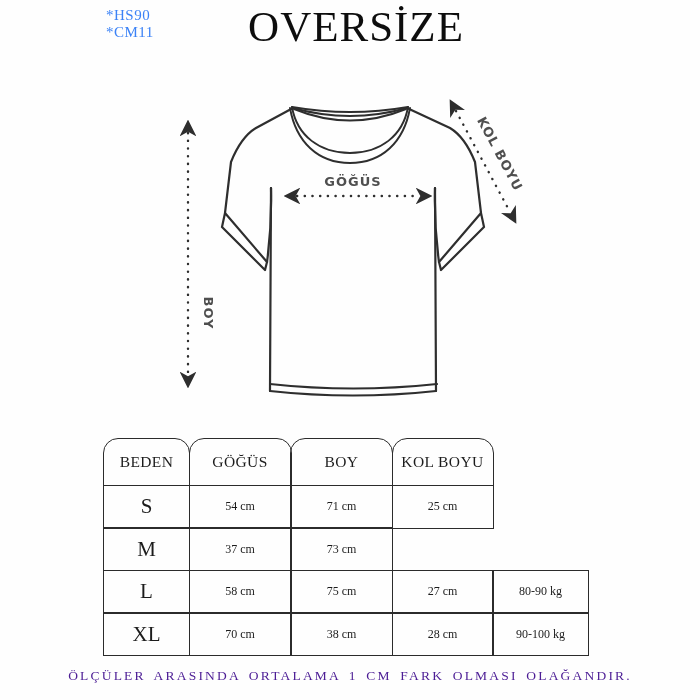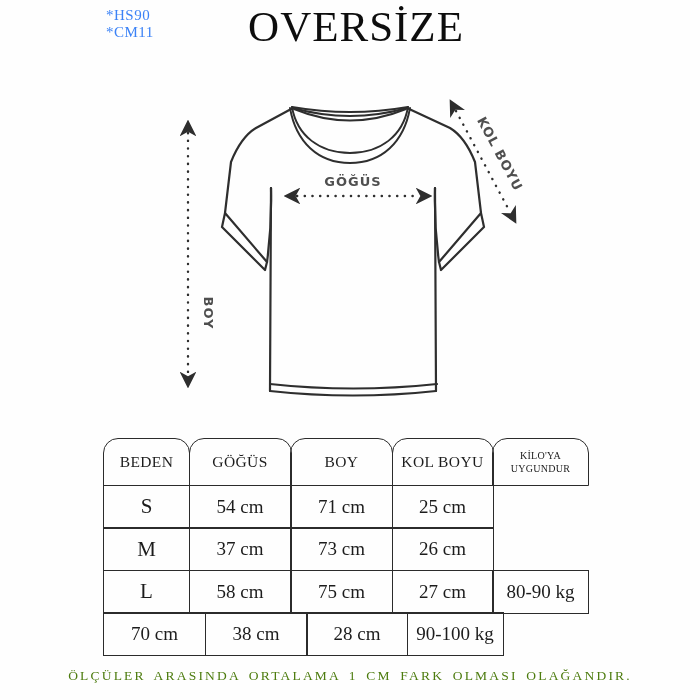--- a/index.html
+++ b/index.html
@@ -42,35 +42,35 @@
   .t-row{display:flex;margin-top:-1.5px;}
   .th,.td{
     box-sizing:border-box;
     border:1.5px solid #2b2b2b;
     background:transparent;
     display:flex;align-items:center;justify-content:center;
     text-align:center;
   }
   .th{height:48px;border-radius:15px 15px 0 0;font-size:15.5px;letter-spacing:.4px;}
   .th.small{font-size:10px;line-height:1.3;letter-spacing:.3px;padding:0 14px;}
-  .td{height:44px;font-size:19px;}
+  .td{height:44px;font-size:12px;}
   .td.size{font-size:21px;}
   .th + .th, .td + .td{margin-left:-1.5px;}
   .c0{width:87px;}
   .c1{width:103px;}
   .c2{width:103px;}
   .c3{width:102px;}
   .c4{width:97px;}
 
   
   .note{
     position:absolute;left:0;top:668px;width:700px;
     text-align:center;
     font-size:13.5px;letter-spacing:2.2px;word-spacing:3px;
-    color:#4d7c0f;
+    color:#4c1d95;
   }
 </style>
 </head>
 <body>
 
 <div class="page">
 
   <div class="codes">
     <div>*HS90</div>
     <div>*CM11</div>
@@ -118,46 +118,45 @@
     <text transform="translate(204 313) rotate(90)" text-anchor="middle">BOY</text>
     <text transform="translate(496 156) rotate(62)" text-anchor="middle">KOL BOYU</text>
   </svg>
 
   <div class="sizes-table">
     <div class="t-head">
       <div class="th c0">BEDEN</div>
       <div class="th c1">GÖĞÜS</div>
       <div class="th c2">BOY</div>
       <div class="th c3">KOL BOYU</div>
-      <div class="th c4 small">KİLO'YA UYGUNDUR</div>
     </div>
 
     <div class="t-row">
       <div class="td size c0">S</div>
       <div class="td c1">54 cm</div>
       <div class="td c2">71 cm</div>
       <div class="td c3">25 cm</div>
     </div>
 
     <div class="t-row">
       <div class="td size c0">M</div>
       <div class="td c1">37 cm</div>
       <div class="td c2">73 cm</div>
-      <div class="td c3">26 cm</div>
     </div>
 
     <div class="t-row">
       <div class="td size c0">L</div>
       <div class="td c1">58 cm</div>
       <div class="td c2">75 cm</div>
       <div class="td c3">27 cm</div>
       <div class="td c4">80-90 kg</div>
     </div>
 
     <div class="t-row">
+      <div class="td size c0">XL</div>
       <div class="td c1">70 cm</div>
       <div class="td c2">38 cm</div>
       <div class="td c3">28 cm</div>
       <div class="td c4">90-100 kg</div>
     </div>
   </div>
 
   <div class="note">ÖLÇÜLER ARASINDA ORTALAMA 1 CM FARK OLMASI OLAĞANDIR.</div>
 
 </div>

